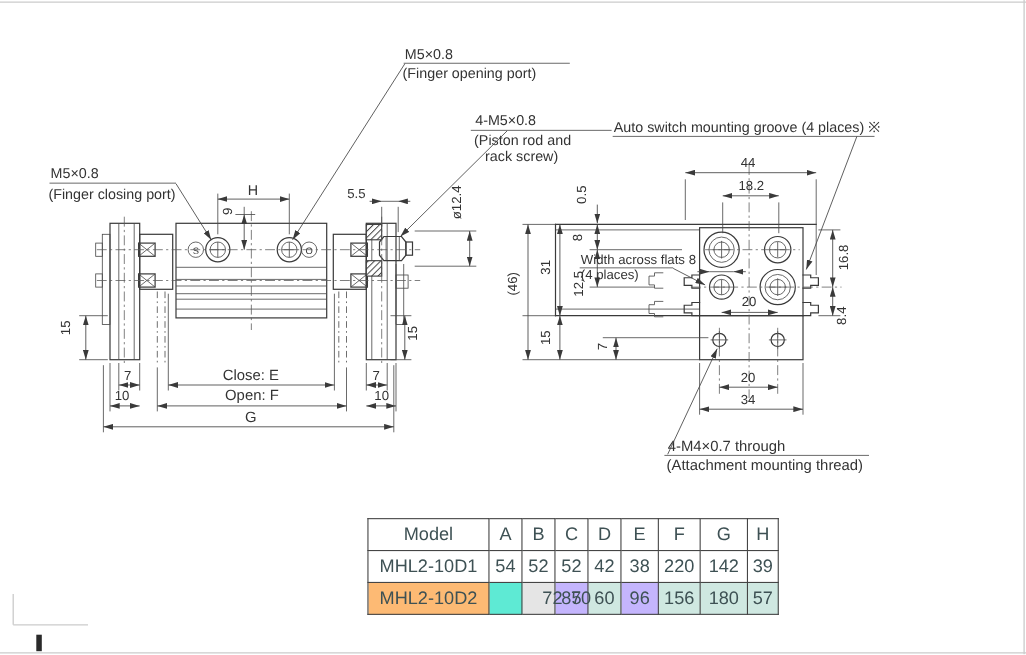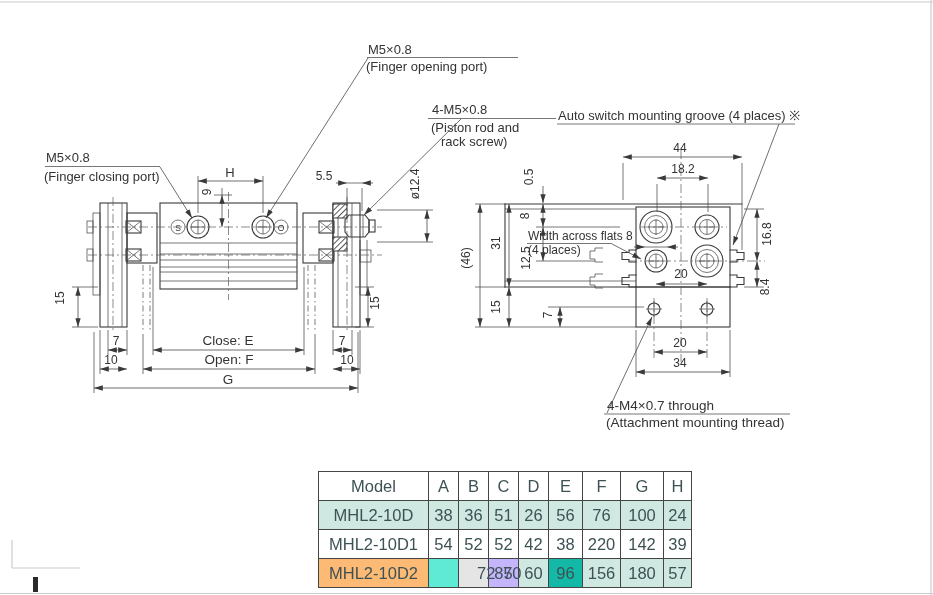--- a/index.html
+++ b/index.html
@@ -10,21 +10,21 @@
   .ln{stroke:#3a3a3a;stroke-width:1.1;fill:none;stroke-linecap:square}
   .tn{stroke:#4a4a4a;stroke-width:.75;fill:none}
   .dm{stroke:#4a4a4a;stroke-width:.8;fill:none}
   .cl{stroke:#5a5a5a;stroke-width:.7;fill:none;stroke-dasharray:9 3 2 3}
   .ph{stroke:#5a5a5a;stroke-width:.8;fill:none;stroke-dasharray:6 3 1.5 3}
   .ht{fill:url(#hatch);stroke:#3a3a3a;stroke-width:1}
   .bd{stroke:#cbcbcb;stroke-width:1.2;fill:none}
   text{fill:#333;font-family:"Liberation Sans",sans-serif;}
   .f12{font-size:12px}.f13{font-size:13px}.f14{font-size:13.5px}.f9{font-size:8.5px}
   
-  .dims-table{position:absolute;left:318px;top:471px;border-collapse:collapse;
+  .dims-table{position:absolute;left:334px;top:471px;border-collapse:collapse;
               table-layout:fixed;width:373px;}
   .dims-table th,.dims-table td{border:1.6px solid #454545;text-align:center;
      vertical-align:middle;padding:0;height:28px;font-size:16.5px;font-weight:normal;
      color:#3e5154;background:#fff;}
 </style>
 </head>
 <body>
 
 <svg width="933" height="595" viewBox="0 0 933 595">
   <defs>
@@ -373,46 +373,35 @@
     <th>A</th>
     <th>B</th>
     <th>C</th>
     <th>D</th>
     <th>E</th>
     <th>F</th>
     <th>G</th>
     <th>H</th>
   </tr>
   <tr>
-    <td style="background: rgb(207, 232, 225);">MHL2-10D</td>
-    <td style="background: rgb(207, 232, 225);">38</td>
-    <td style="background: rgb(207, 232, 225);">36</td>
-    <td style="background: rgb(207, 232, 225);">51</td>
-    <td style="background: rgb(207, 232, 225);">26</td>
-    <td style="background: rgb(207, 232, 225);">56</td>
-    <td style="background: rgb(207, 232, 225);">76</td>
-    <td style="background: rgb(207, 232, 225);">100</td>
-    <td style="background: rgb(207, 232, 225);">24</td>
-  </tr>
-  <tr>
     <td>MHL2-10D1</td>
     <td>54</td>
     <td>52</td>
     <td>52</td>
     <td>42</td>
     <td>38</td>
     <td>220</td>
     <td>142</td>
     <td>39</td>
   </tr>
   <tr>
     <td style="background: #fdba74;">MHL2-10D2</td>
     <td style="background: #5eead4; padding-left: 48px;">72</td>
     <td style="background: #e5e5e5; padding-left: 44px;">70</td>
     <td style="background: #c4b5fd;">85</td>
     <td style="background: rgb(207, 232, 225);">60</td>
-    <td style="background: #14b8a6;">96</td>
+    <td style="background: #c4b5fd;">96</td>
     <td style="background: rgb(207, 232, 225);">156</td>
     <td style="background: rgb(207, 232, 225); margin-left: 24px;">180</td>
     <td style="background: rgb(207, 232, 225);">57</td>
   </tr>
   </tbody>
 </table>
 
 </body></html>

